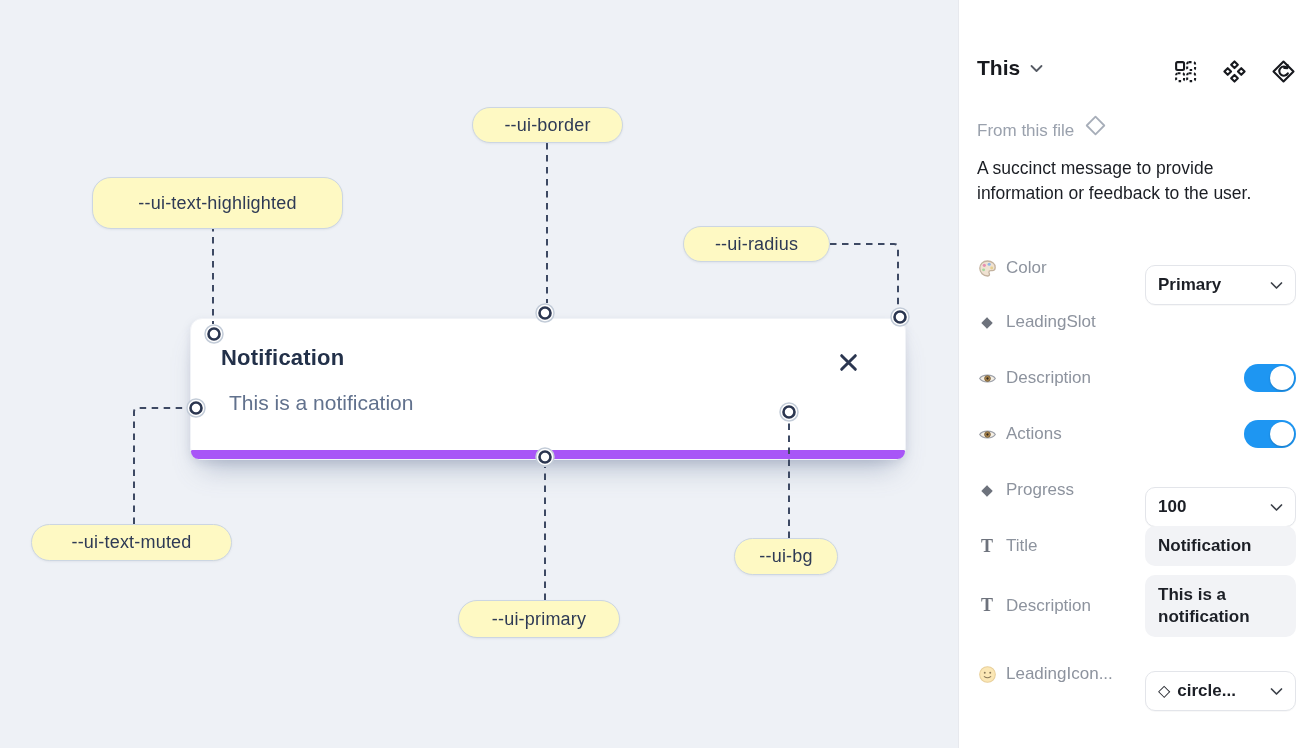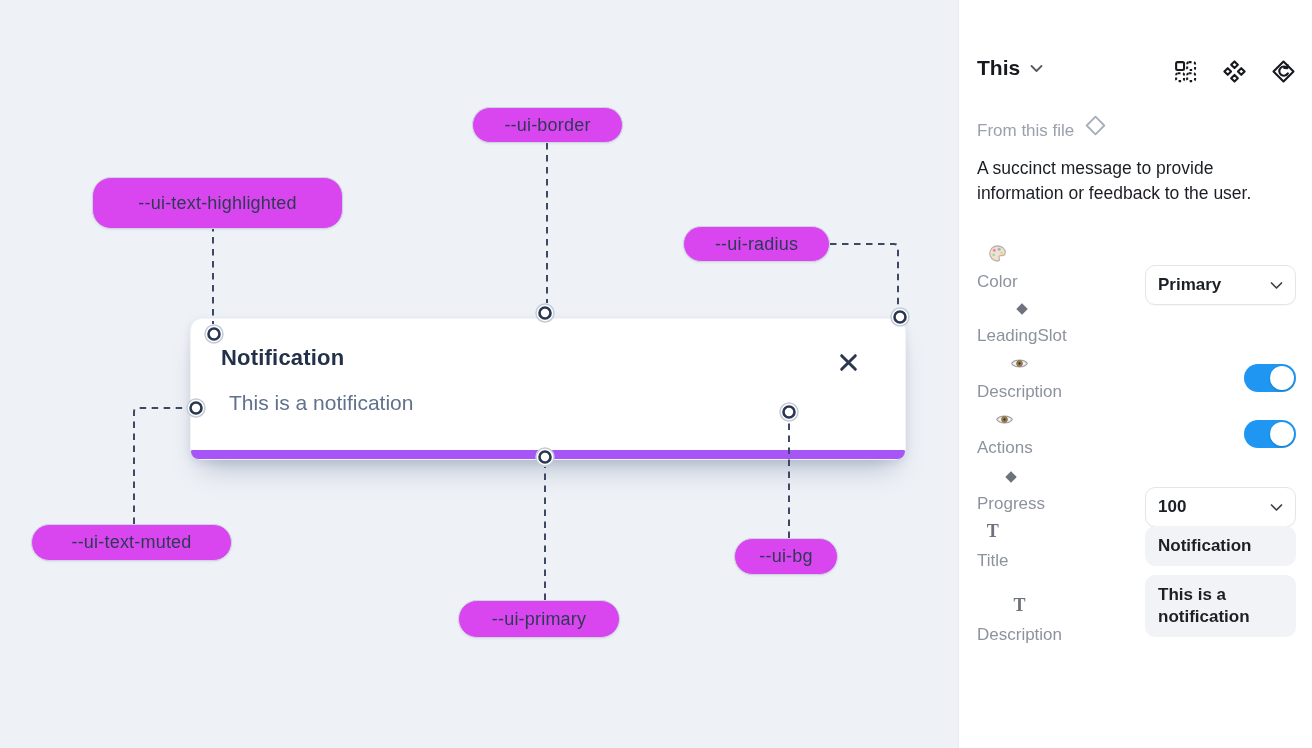--- a/index.html
+++ b/index.html
@@ -32,21 +32,21 @@
   .toast-progress {
     position:absolute; left:0; bottom:0; width:100%; height:9px;
     background:#a855f7; border-radius:2px 2px 11px 11px;
   }
 
   .overlay-svg { position:absolute; left:0; top:0; z-index:2; pointer-events:none; }
 
   .token-label {
     position:absolute; z-index:3;
     display:flex; align-items:center; justify-content:center;
-    background:#d946ef; border:1.5px solid #ccd6e2; border-radius:19px;
+    background:#fef9c3; border:1.5px solid #ccd6e2; border-radius:19px;
     font-size:18px; color:#2e3a55; letter-spacing:.2px;
     box-shadow:0 1px 2px rgba(120,135,160,.12);
   }
   .lbl-border          { left:472px; top:107px; width:151px; height:36px; }
   .lbl-text-highlighted{ left:92px;  top:177px; width:251px; height:52px; }
   .lbl-radius          { left:683px; top:226px; width:147px; height:36px; }
   .lbl-text-muted      { left:31px;  top:524px; width:201px; height:37px; }
   .lbl-primary         { left:458px; top:600px; width:162px; height:38px; }
   .lbl-bg              { left:734px; top:538px; width:104px; height:37px; }
 
@@ -74,21 +74,21 @@
   }
   .row-color       { top:248px; height:40px; }
   .row-leadingslot { top:302px; height:40px; }
   .row-desc-toggle { top:364px; height:28px; }
   .row-actions     { top:420px; height:28px; }
   .row-progress    { top:470px; height:40px; }
   .row-title       { top:527px; height:38px; }
   .row-desc-text   { top:575px; height:68px; align-items:flex-start; }
   .row-leadingicon { top:654px; height:40px; }
 
-  .prop-label { display:flex; align-items:center; gap:9px; font-size:17px; color:#8d939e;flex-direction:column; }
+  .prop-label { display:flex; align-items:center; gap:9px; font-size:17px; color:#8d939e; }
   .row-desc-text .prop-label { margin-top:20px; }
   .prop-glyph { width:20px; display:inline-flex; justify-content:center; align-items:center; }
   .glyph-diamond { color:#6d727c; font-size:15px; font-family:"DejaVu Sans", sans-serif; }
   .glyph-T { font-family:"Liberation Serif", serif; font-weight:700; font-size:18px; color:#6d727c; }
 
   .select-ctl {
     width:151px; height:40px; background:#fff;
     border:1px solid #e3e5ea; border-radius:10px;
     display:flex; align-items:center; justify-content:space-between;
     padding:0 12px; cursor:pointer;
@@ -319,15 +319,39 @@
     </div>
 
     <div class="prop-row row-desc-text">
       <span class="prop-label">
         <span class="prop-glyph glyph-T">T</span>
         <span>Description</span>
       </span>
       <div class="text-field">This is a notification</div>
     </div>
 
+    <div class="prop-row row-leadingicon">
+      <span class="prop-label">
+        <span class="prop-glyph">
+          <svg width="19" height="19" viewBox="0 0 18 18">
+            <circle cx="9" cy="9" r="7.4" fill="#fbe7b5" stroke="#e8cf9a" stroke-width="1"></circle>
+            <circle cx="6.4" cy="7.4" r="0.9" fill="#8a795a"></circle>
+            <circle cx="11.6" cy="7.4" r="0.9" fill="#8a795a"></circle>
+            <path d="M6 11 Q9 13.2 12 11" stroke="#8a795a" stroke-width="1.1" fill="none" stroke-linecap="round"></path>
+          </svg>
+        </span>
+        <span>LeadingIcon...</span>
+      </span>
+      <div class="select-ctl">
+        <span class="select-left">
+          <span class="glyph-diamond-outline">◇</span>
+          <span class="select-value">circle...</span>
+        </span>
+        <span>
+          <svg width="13" height="9" viewBox="0 0 13 9">
+              <path d="M1.5 2 L6.5 7 L11.5 2" stroke="#3c4149" stroke-width="1.7" fill="none" stroke-linecap="round" stroke-linejoin="round"></path>
+            </svg>
+        </span>
+      </div>
+    </div>
 
   </div>
 </div>
 
 </body></html>

